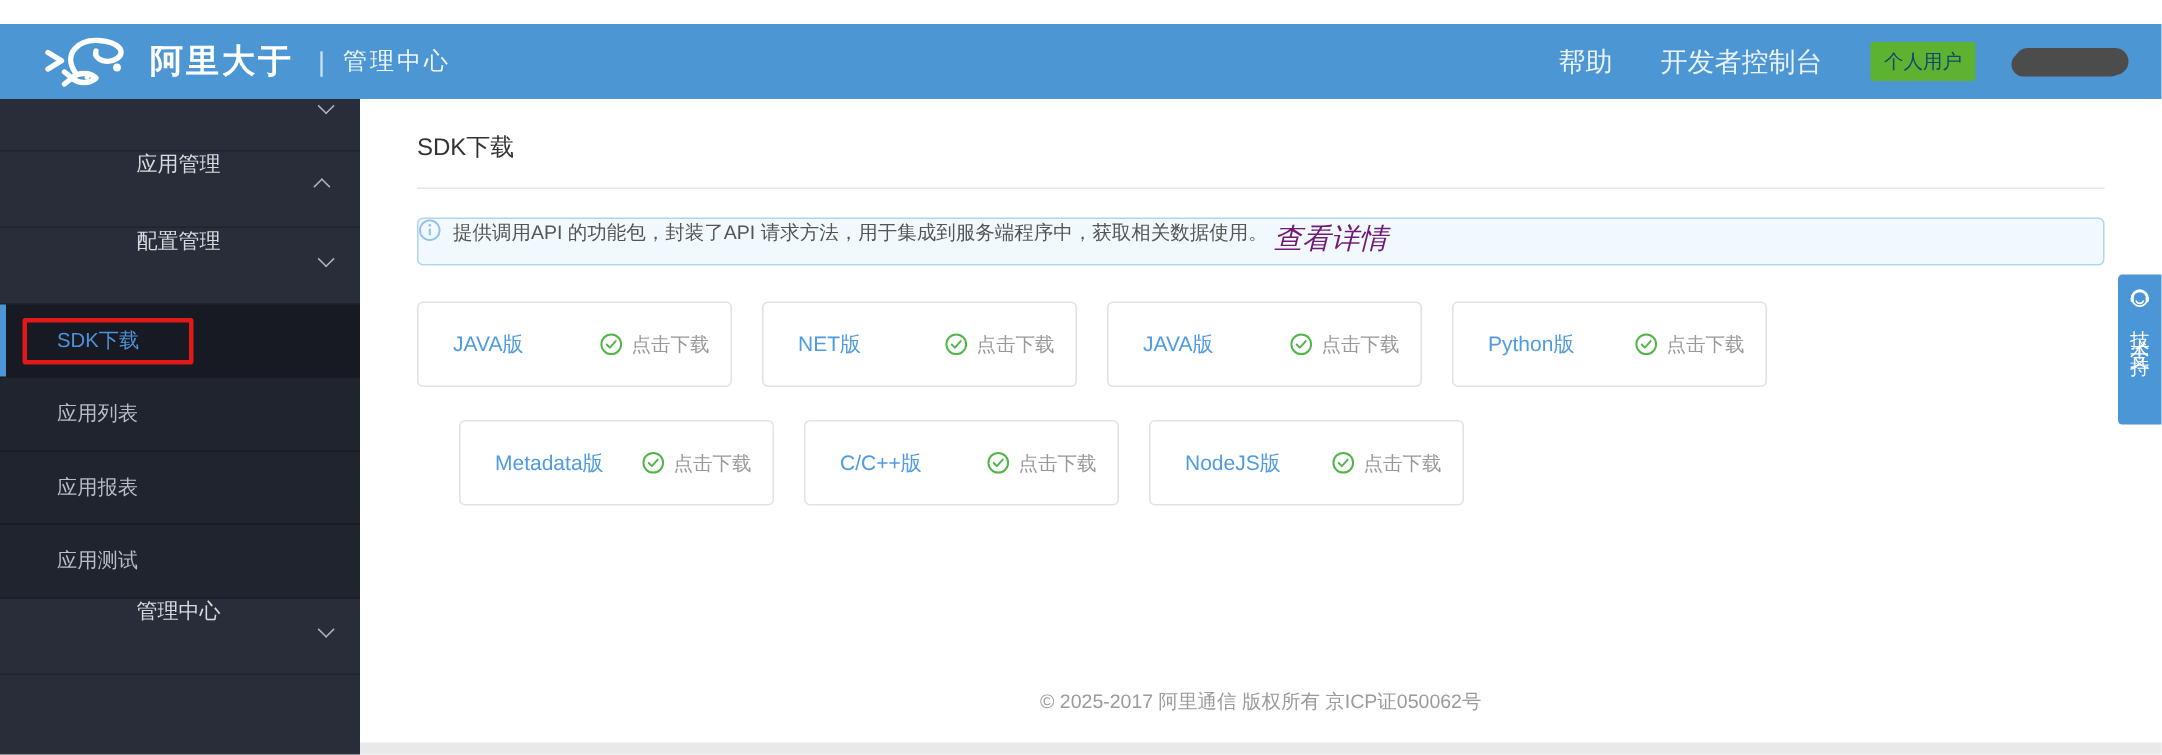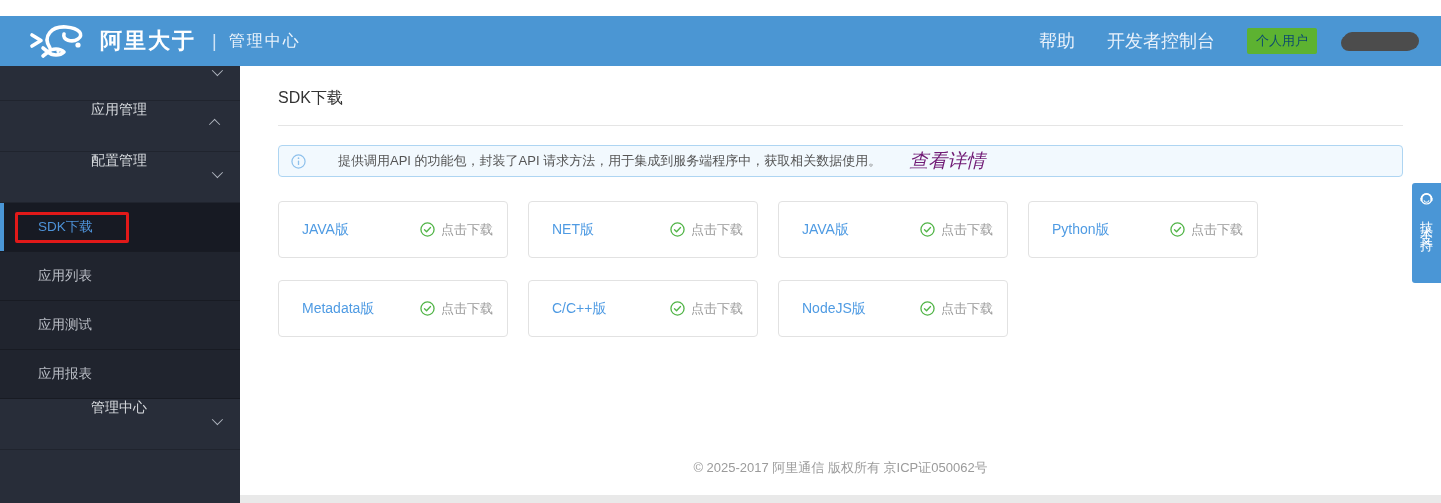--- a/index.html
+++ b/index.html
@@ -42,28 +42,28 @@
   
   .annotation { position:absolute; left:15px; top:212px; width:114px; height:31px;
     border:3px solid #e11919; border-radius:2px; z-index:40; pointer-events:none; }
 
   
   .main { position:absolute; left:240px; top:50px; width:1201px; height:453px;
     background:#fff; padding:38px 38px 0 38px; }
   .page-title { font-size:16px; font-weight:normal; color:#333; }
   .title-divider { height:1px; background:#e5e5e5; margin-top:16px; }
   .banner { margin-top:19px; height:32px; background:#f2f9fe; border:1px solid #aed5f2;
-    border-radius:4px; display:flex; align-items:center; padding:0 12px;gap:24px; }
+    border-radius:4px; display:flex; align-items:flex-start; padding:0 0; }
   .info-icon { width:15px; height:15px; margin-right:8px; flex:none; }
   .banner-text { font-size:13px; color:#555; }
   .banner-link { font-size:19px; color:#701a75; margin-left:4px; cursor:pointer;font-style:italic; }
 
   .cards-row { display:flex; margin-top:24px; }
-  .cards-row + .cards-row { margin-top:22px; }
-  .card { width:230px; height:57px; border:1px solid #e2e2e2; border-radius:4px;
+  .cards-row + .cards-row { margin-top:22px;margin-left:28px; }
+  .card { width:210px; height:57px; border:1px solid #e2e2e2; border-radius:4px;
     background:#fff; display:flex; align-items:center; padding:0 14px 0 23px;
     margin-right:20px; }
   .card-name { color:#4f9be3; font-size:14px; cursor:pointer; }
   .card-dl { margin-left:auto; display:flex; align-items:center; cursor:pointer; }
   .check-icon { width:15px; height:15px; margin-right:6px; }
   .dl-label { color:#999; font-size:13px; }
 
   .footer-note { text-align:center; color:#9b9b9b; font-size:13px; margin-top:122px; }
 
   .bottom-strip { position:absolute; left:240px; bottom:0; width:1201px; height:8px;
@@ -119,24 +119,24 @@
   </div>
   <div class="submenu">
     <div class="sub-item selected">
       <span class="accent-bar"></span>
       <span>SDK下载</span>
     </div>
     <div class="sub-item">
       <span>应用列表</span>
     </div>
     <div class="sub-item">
+      <span>应用报表</span>
+    </div>
+    <div class="sub-item">
       <span>应用测试</span>
-    </div>
-    <div class="sub-item">
-      <span>应用报表</span>
     </div>
   </div>
   <div class="side-item">
     <span>管理中心</span>
     <span class="chev down"></span>
   </div>
 </div>
 
 <div class="annotation"></div>
 

